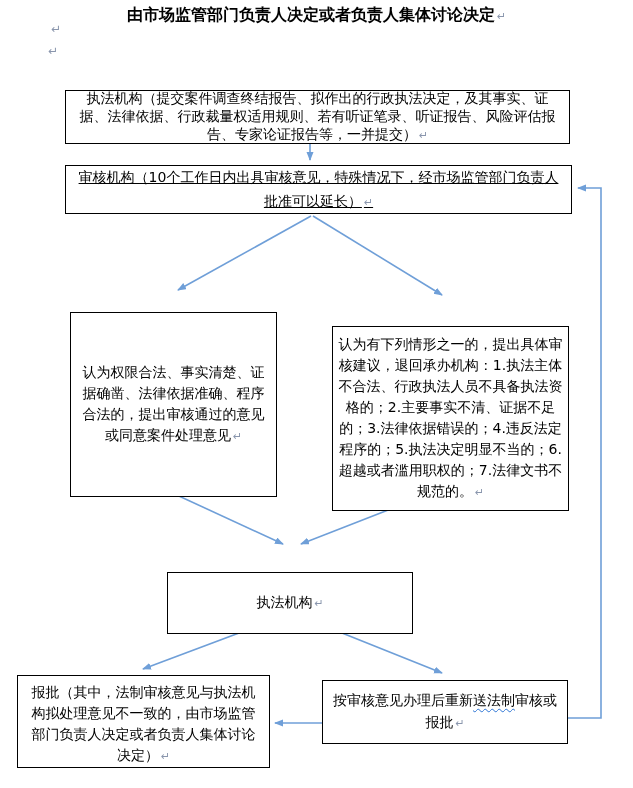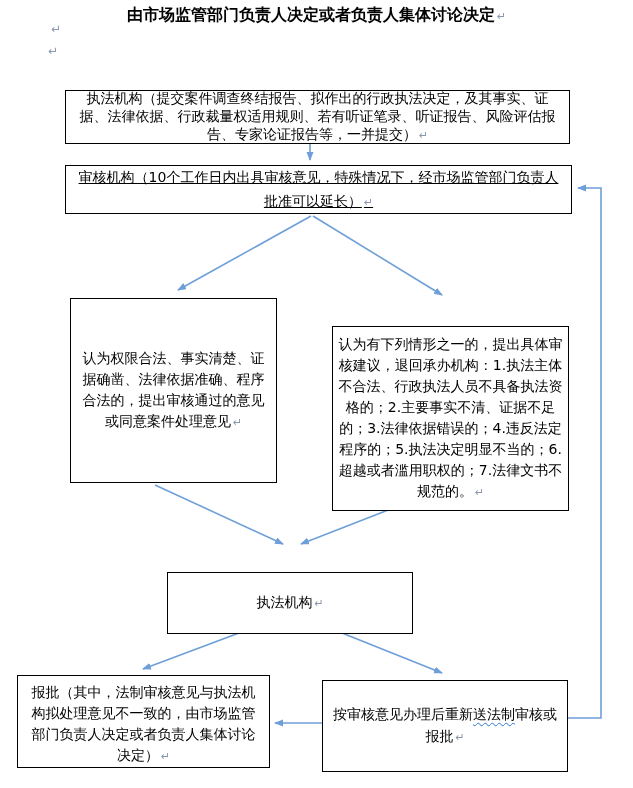--- a/index.html
+++ b/index.html
@@ -41,29 +41,29 @@
     justify-content: center;
     text-align: center;
     font-size: 14px;
     background: #ffffff;
   }
   .node .txt { width: 100%; }
   #n1 { left: 65px;  top: 55px;  width: 505px; height: 54px; margin-top: 35px;  }
   #n1 .txt { line-height: 18px; padding: 0 10px; }
   #n2 { left: 65px;  top: 165px; width: 507px; height: 49px;  }
   #n2 .txt { line-height: 24px; padding: 0 8px; text-decoration: underline; }
-  #n3 { left: 70px;  top: 298px; width: 207px; height: 185px; }
+  #n3 { left: 70px;  top: 312px; width: 207px; height: 185px; }
   #n3 .txt { line-height: 21px; padding: 0 8px; }
   #n4 { left: 332px; top: 302px; width: 237px; height: 185px; margin-top: 24px; }
   #n4 .txt { line-height: 21px; padding: 0 5px; }
   #n5 { left: 167px; top: 550px; width: 246px; height: 62px; margin-top: 22px;  }
   #n5 .txt { line-height: 20px; }
   #n6 { left: 17px;  top: 675px; width: 253px; height: 93px; align-items: flex-end;  }
   #n6 .txt { line-height: 21px; padding: 0 8px; }
-  #n7 { left: 322px; top: 680px; width: 246px; height: 92px;  }
+  #n7 { left: 322px; top: 680px; width: 246px; height: 64px;  }
   #n7 .txt { line-height: 22px; padding: 0 6px; }
   .wavy {
     text-decoration-line: underline;
     text-decoration-style: wavy;
     text-decoration-color: #2e75d4;
     text-decoration-thickness: 1px;
     text-underline-offset: 3px;
   }
   svg.connectors {
     position: absolute;

